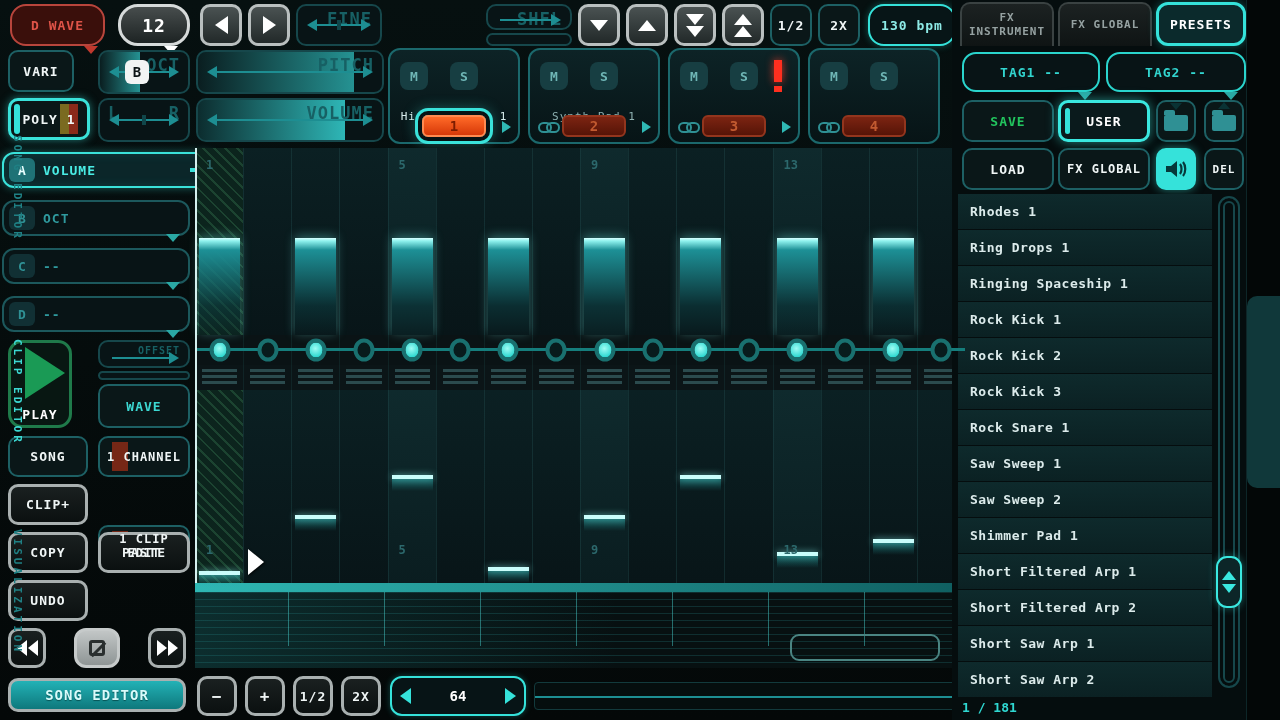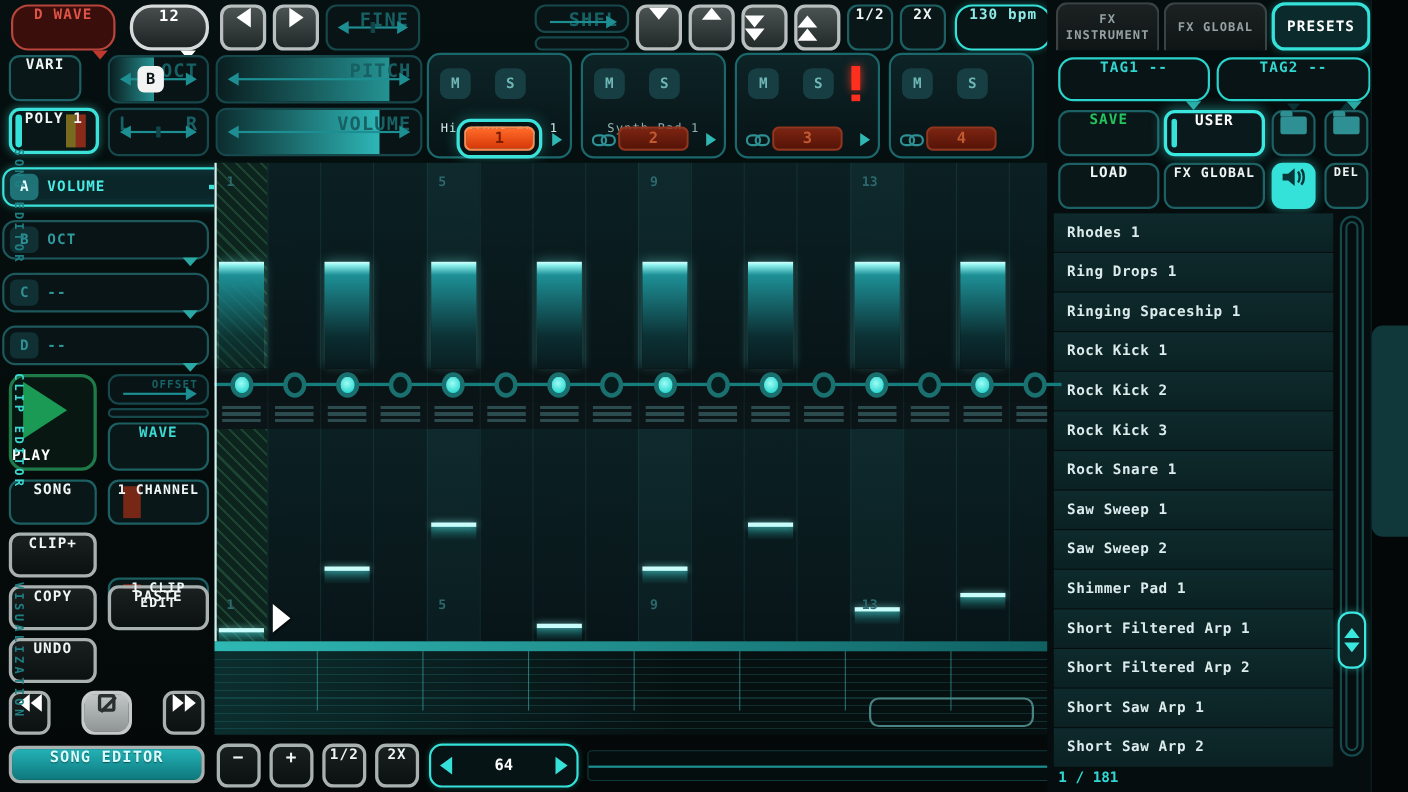--- a/index.html
+++ b/index.html
@@ -1,29 +1,29 @@
 <!DOCTYPE html>
 <html><head>
 <meta charset="utf-8">
 <style>
 *{margin:0;padding:0;box-sizing:border-box}
 html,body{width:1280px;height:720px;overflow:hidden;background:#040909;
   font-family:"DejaVu Sans Mono","Liberation Mono",monospace;}
 .app{position:absolute;inset:0;width:1280px;height:720px;background:linear-gradient(#061010,#040808)}
 
 
-.btn{position:absolute;display:flex;align-items:flex-start;justify-content:center;
+.btn{position:absolute;display:flex;align-items:center;justify-content:center;
   background:#0a1718;border:2px solid #1d6064;border-radius:10px;color:#f0f6f6;
   font-weight:bold;font-size:13px;letter-spacing:1px;text-align:center}
 .btn.grayb{border:3px solid #a9b0b0;background:linear-gradient(#1a2020,#0b1010)}
 .btn.arrowb{border:3px solid #b9bfbf;background:linear-gradient(#4a5252,#222929);border-radius:10px;color:#fff}
 .btn.dimtxt{color:#22c55e}
 .btn.tealtxt{color:#3cd8d2}
 .wave-btn{border-color:#b8453c;background:#3a0f0b;color:#df5348;border-radius:16px}
-.voice-btn{border:3px solid #d6dada;background:linear-gradient(#474d4d,#1d2323);color:#fff;border-radius:20px;font-size:14px}
+.voice-btn{border:3px solid #d6dada;background:linear-gradient(#474d4d,#1d2323);color:#fff;border-radius:20px;font-size:18px}
 .bpm-btn{border:2px solid #35e2da;background:#071517;color:#8deae6;border-radius:16px;
   box-shadow:0 0 7px rgba(40,220,210,.35)}
 .caret{position:absolute;width:0;height:0;border-left:7px solid transparent;border-right:7px solid transparent;border-top:8px solid #2aa8a4}
 .caret.red{border-top-color:#c0392e}.caret.white{border-top-color:#fff}
 
 
 .slider{position:absolute;background:#081416;border:2px solid #16474b;border-radius:10px;overflow:hidden}
 .sl-label{position:absolute;right:8px;top:3px;font-size:17px;font-weight:bold;color:#176064;letter-spacing:1px}
 .sl-label.lft{right:auto;left:8px}
 .fillbar{position:absolute;top:0;bottom:0;left:0;background:linear-gradient(90deg,rgba(18,70,72,.2),rgba(44,178,178,.8))}
@@ -276,21 +276,21 @@
     <span class="key">C</span>
     <span class="lbl">--</span>
   </div>
   <span class="caret" style="left:166px;top:282px"></span>
   <div class="lane" style="top:296px;width:188px">
     <span class="key">D</span>
     <span class="lbl">--</span>
   </div>
   <span class="caret" style="left:166px;top:330px"></span>
 
-  <div class="btn play-btn" style="left:8px;top:340px;width:80px;height:88px">
+  <div class="btn play-btn" style="left:8px;top:340px;width:64px;height:88px">
     <span class="play-tri"></span>
     <span>PLAY</span>
   </div>
   <div class="slider" style="left:98px;top:340px;width:92px;height:28px">
     <span class="sl-label" style="font-size:10px">OFFSET</span>
     <div class="arrow-line ronly" style="top:68%"></div>
   </div>
   <div class="slider" style="left:98px;top:371px;width:92px;height:9px"></div>
   <div class="btn tealtxt" style="left:98px;top:384px;width:92px;height:44px">
       <span>WAVE</span>

